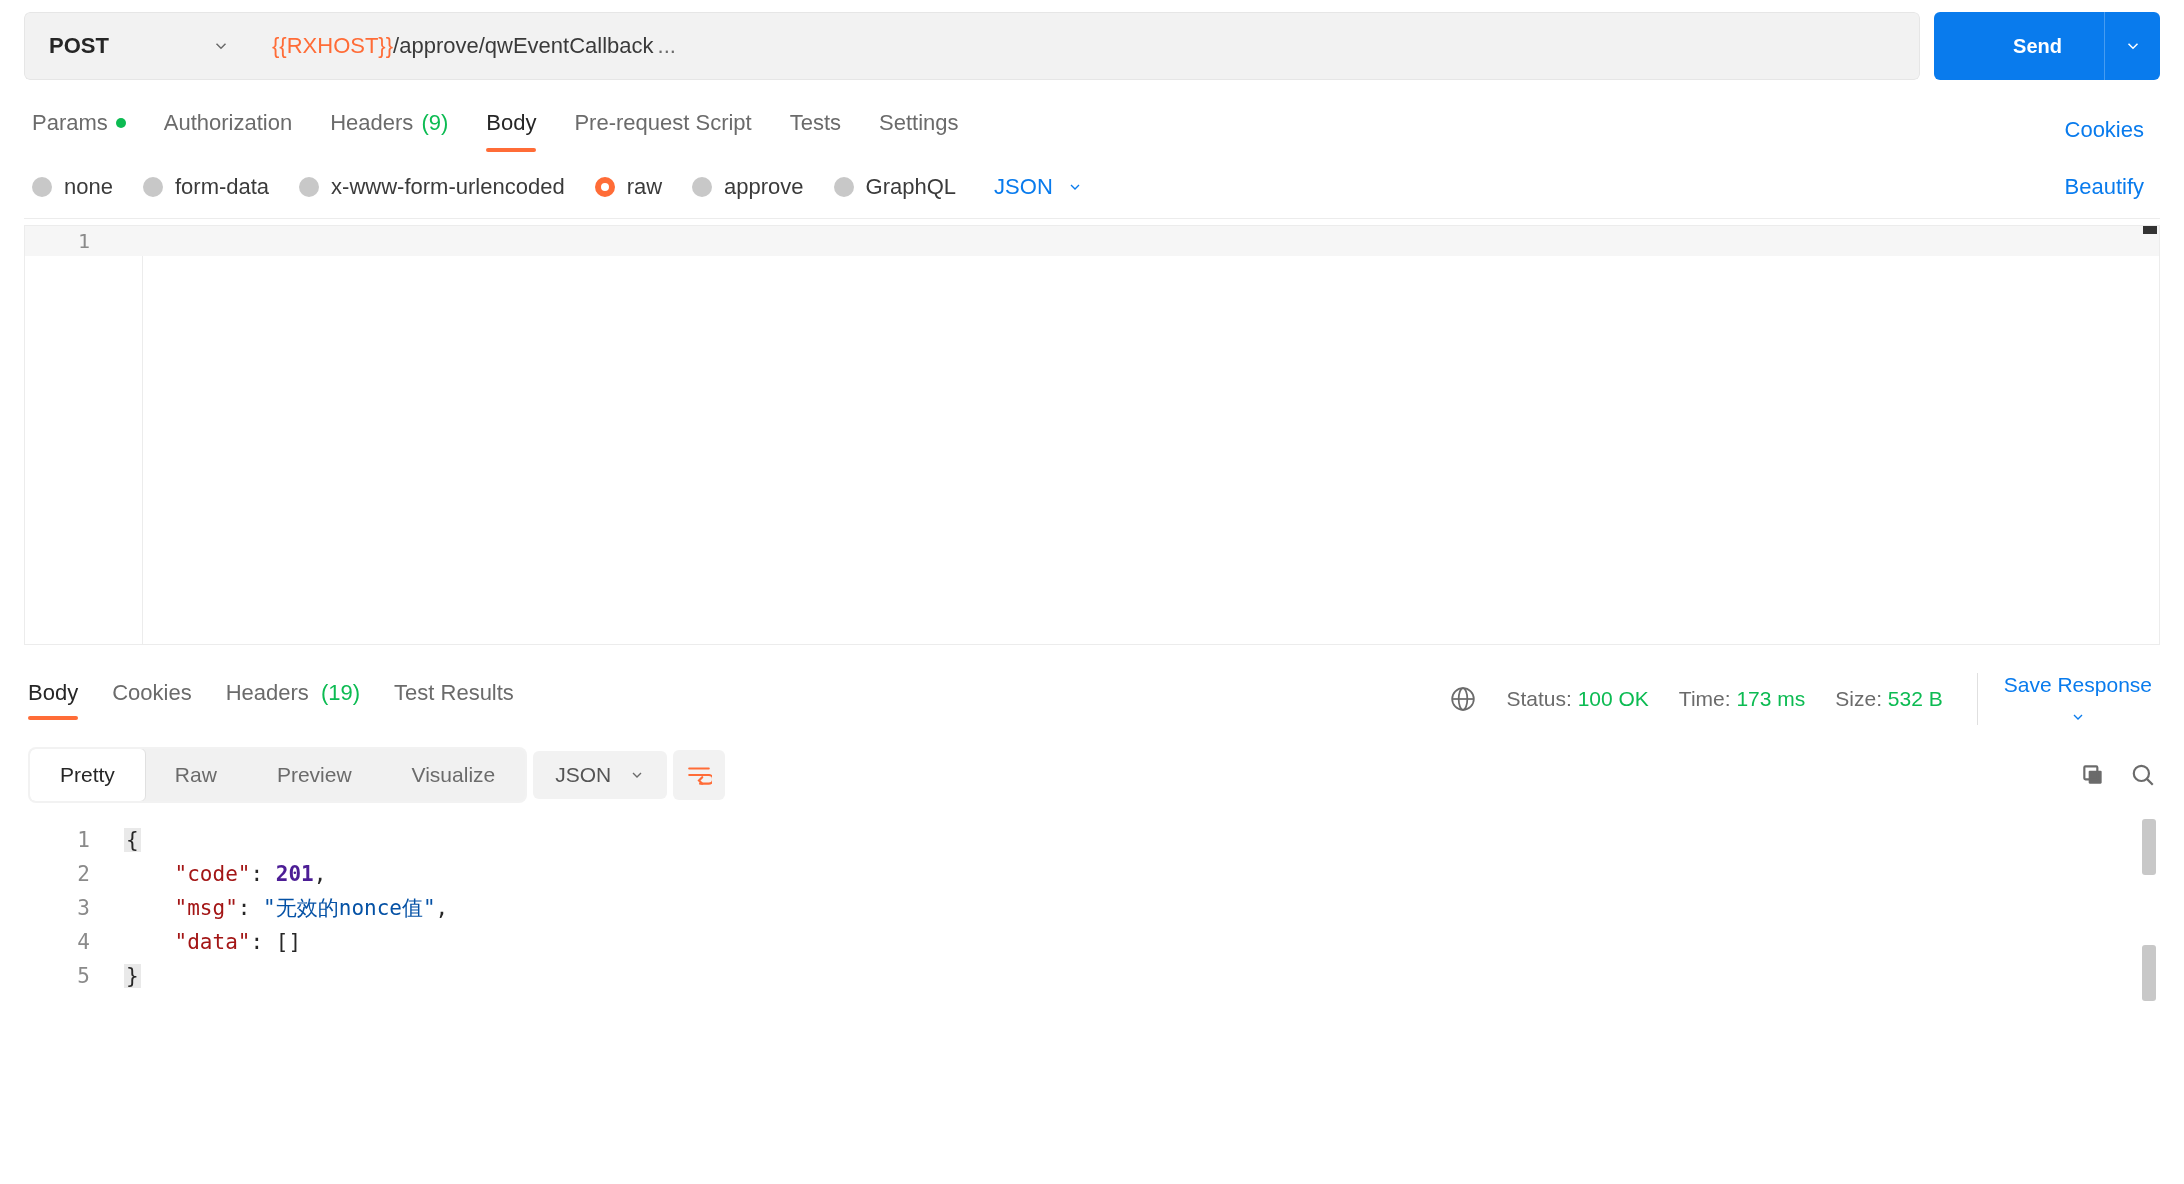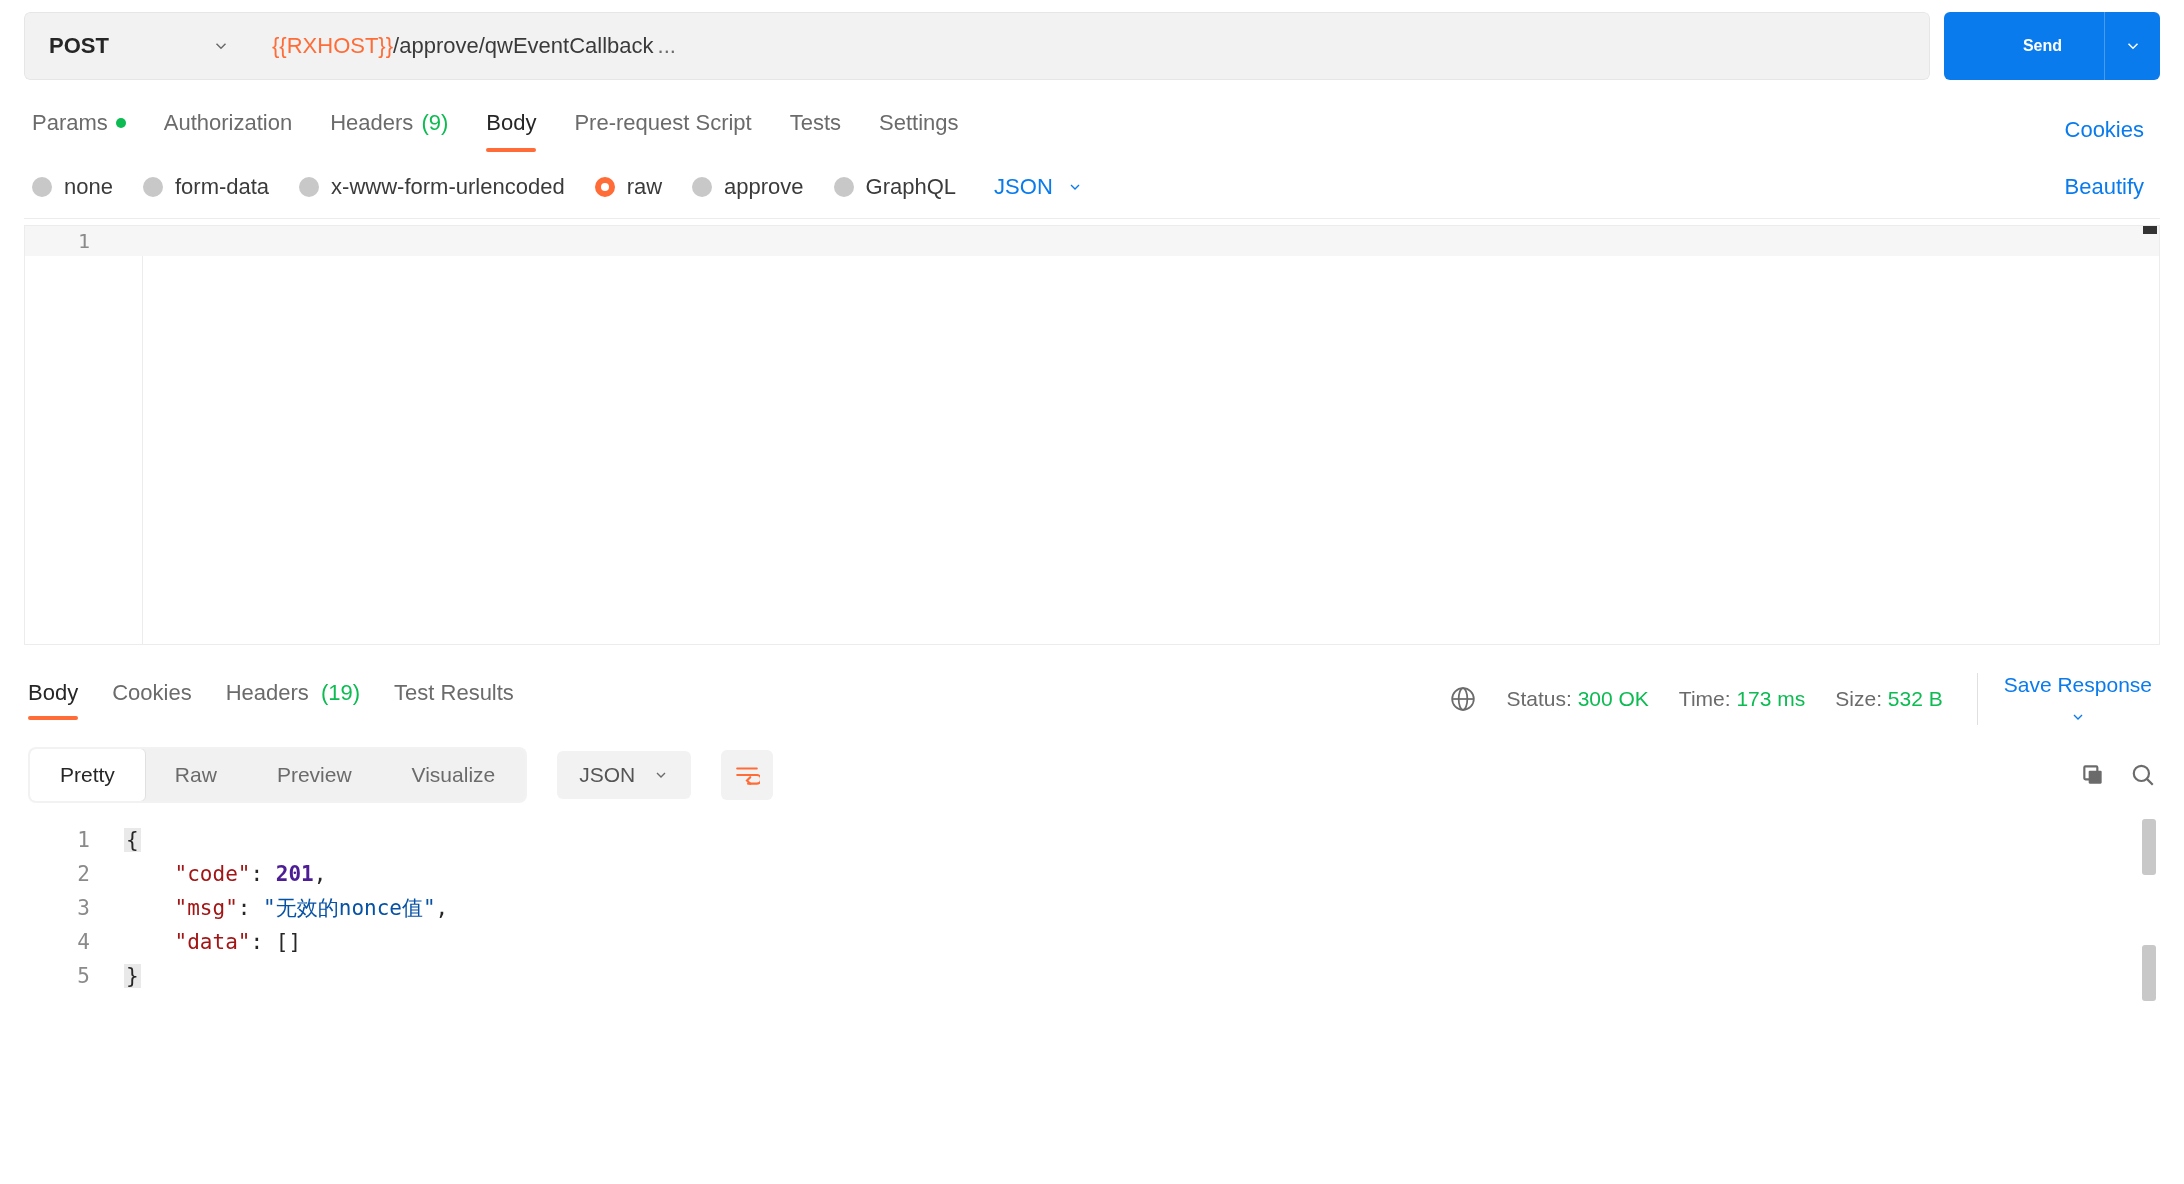--- a/index.html
+++ b/index.html
@@ -8,21 +8,21 @@
 
   
   .url-row { display: flex; gap: 14px; align-items: stretch; padding-top: 4px; }
   .method-select { display:flex; align-items:center; justify-content:space-between; width: 228px; background:#f2f2f2; border:1px solid #e6e6e6; border-right:none; border-radius:6px 0 0 6px; padding: 0 22px 0 24px; font-weight:600; font-size:22px; color:#262626; cursor:pointer; }
   .url-input { flex:1; display:flex; align-items:center; background:#f2f2f2; border:1px solid #e6e6e6; border-left:none; border-radius:0 6px 6px 0; padding:0 20px; font-size:22px; }
   .url-col { display:flex; border-radius:6px; overflow:hidden; flex:1; height:68px;}
   .url-var { color:#ff6c37; }
   .url-path { color:#3a3a3a; }
   .url-ellipsis { color:#6b6b6b; margin-left:4px; }
   .send-btn { display:flex; align-items:center; background:#097bed; color:#fff; border-radius:6px; height:68px; cursor:pointer; }
-  .send-label { padding:0 42px; font-size:16px; font-weight:600;margin-left:37px; }
+  .send-label { padding:0 42px; font-size:20px; font-weight:600;margin-left:37px; }
   .send-split { width:56px; display:flex; align-items:center; justify-content:center; border-left:1px solid rgba(255,255,255,.25); height:100%; }
   .chev-down { width:18px; height:18px; }
 
   
   .req-tabs { display:flex; align-items:center; gap:38px; padding:30px 8px 0 8px; font-size:22px; color:#6b6b6b; }
   .req-tab { display:flex; align-items:center; gap:8px; padding-bottom:14px; cursor:pointer; position:relative; }
   .req-tab.active { color:#262626; font-weight:500; }
   .req-tab.active::after { content:""; position:absolute; left:0; right:0; bottom:-2px; height:4px; background:#ff6c37; border-radius:2px; }
   .dot-green { width:10px; height:10px; border-radius:50%; background:#0cbb52; display:inline-block; }
   .badge-green { color:#0cbb52; }
@@ -51,21 +51,21 @@
   .resp-header { display:flex; align-items:center; gap:34px; padding:28px 8px 0 4px; font-size:22px; color:#6b6b6b; }
   .resp-tab { padding-bottom:12px; cursor:pointer; position:relative; }
   .resp-tab.active { color:#262626; font-weight:500; }
   .resp-tab.active::after { content:""; position:absolute; left:0; right:0; bottom:-2px; height:4px; background:#ff6c37; border-radius:2px; }
   .resp-meta { margin-left:auto; display:flex; align-items:center; gap:30px; font-size:21px; color:#6b6b6b; }
   .meta-val { color:#0cbb52; }
   .save-resp { color:#097bed; display:flex; align-items:center; gap:12px; cursor:pointer; padding-left:26px; border-left:1px solid #e0e0e0; margin-left:4px;flex-direction:column;}
   .globe-icon { width:26px; height:26px; color:#6b6b6b; }
 
   
-  .view-row { display:flex; align-items:center; gap:30px; padding:22px 4px 12px 4px; }
+  .view-row { display:flex; align-items:center; gap:6px; padding:22px 4px 12px 4px; }
   .seg { display:flex; background:#f1f1f1; border-radius:6px; overflow:hidden; }
   .seg-btn { padding:14px 30px; font-size:21px; color:#6b6b6b; cursor:pointer; }
   .seg-btn.active { background:#fff; border:1px solid #e0e0e0; border-radius:6px; color:#262626; margin:-1px;}
   .seg-outer { background:#f2f2f2; padding:2px; border-radius:8px;}
   .json-dd { display:flex; align-items:center; gap:18px; background:#f2f2f2; border-radius:6px; padding:12px 22px; font-size:21px; color:#555; cursor:pointer; }
   .wrap-btn { width:52px; height:50px; background:#f2f2f2; border-radius:6px; display:flex; align-items:center; justify-content:center; cursor:pointer;}
   .tool-icons { margin-left:auto; display:flex; gap:24px; color:#6b6b6b; }
   .tool-icons > * { cursor:pointer; }
 
   
@@ -191,21 +191,21 @@
     <span class="badge-green" style="margin-left:6px;">(19)</span>
   </div>
   <div class="resp-tab"><span>Test Results</span></div>
 
   <div class="resp-meta">
     <svg class="globe-icon" viewBox="0 0 24 24" fill="none" stroke="currentColor" stroke-width="1.6">
         <circle cx="12" cy="12" r="10"></circle>
         <ellipse cx="12" cy="12" rx="4" ry="10"></ellipse>
         <line x1="2" y1="12" x2="22" y2="12"></line>
       </svg>
-    <span><span>Status:</span> <span class="meta-val">300 OK</span></span>
+    <span><span>Status:</span> <span class="meta-val">100 OK</span></span>
     <span><span>Time:</span> <span class="meta-val">173 ms</span></span>
     <span><span>Size:</span> <span class="meta-val">532 B</span></span>
     <div class="save-resp">
       <span>Save Response</span>
       <svg width="16" height="16" viewBox="0 0 24 24" fill="none" stroke="#097bed" stroke-width="2">
           <polyline points="6 9 12 15 18 9"></polyline>
         </svg>
     </div>
   </div>
 </div>

